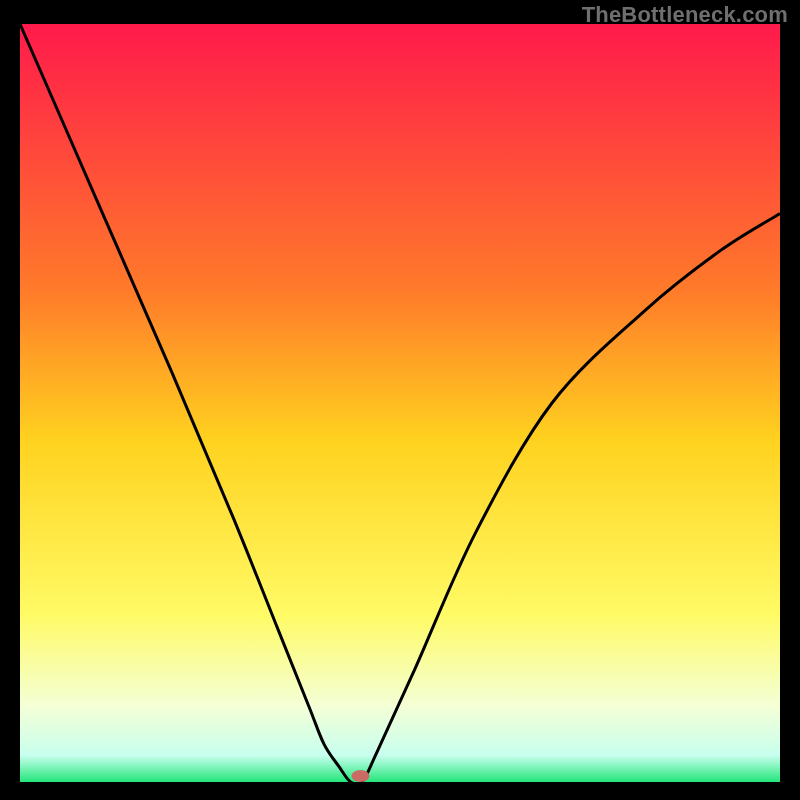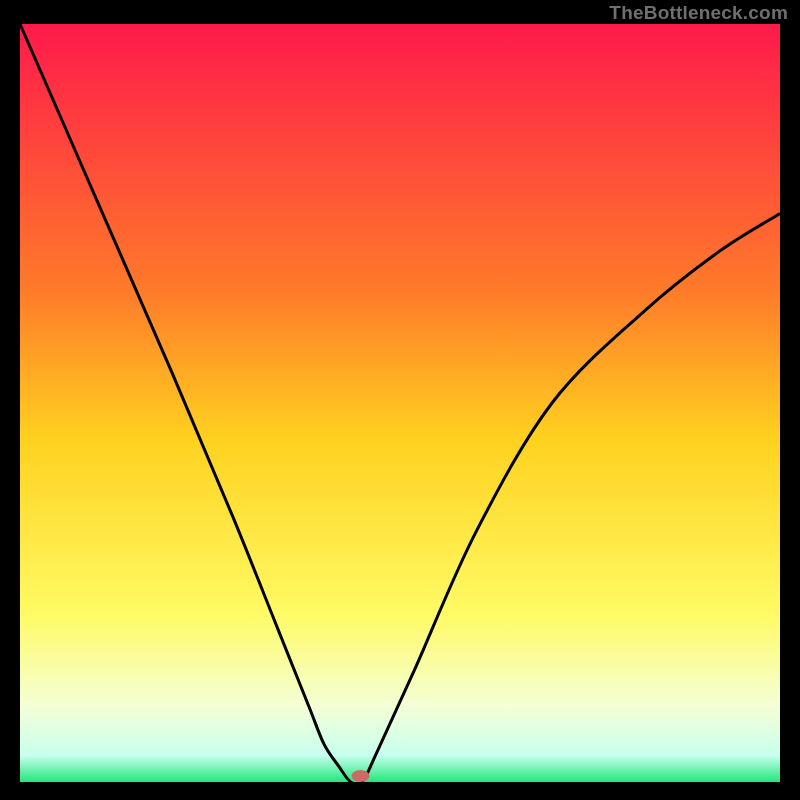--- a/index.html
+++ b/index.html
@@ -15,21 +15,21 @@
     position: relative;
     width: 800px;
     height: 800px;
     background: #000;
   }
   .watermark {
     position: absolute;
     top: 2px;
     right: 12px;
     color: #6f6f6f;
-    font-size: 19px;
+    font-size: 22px;
     font-weight: 600;
     letter-spacing: 0.2px;
     user-select: none;
   }
   .plot {
     position: absolute;
     left: 20px;
     top: 24px;
     width: 760px;
     height: 758px;

